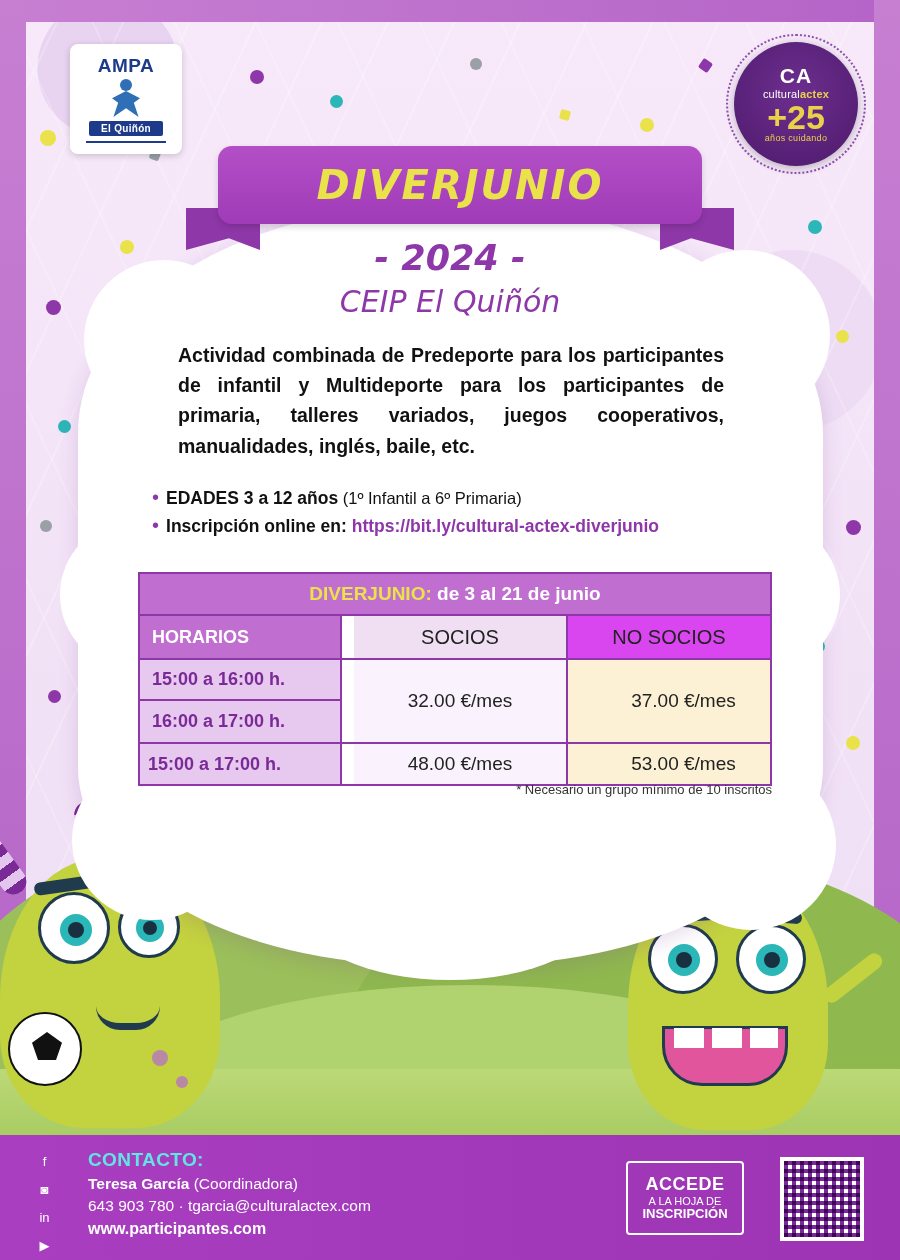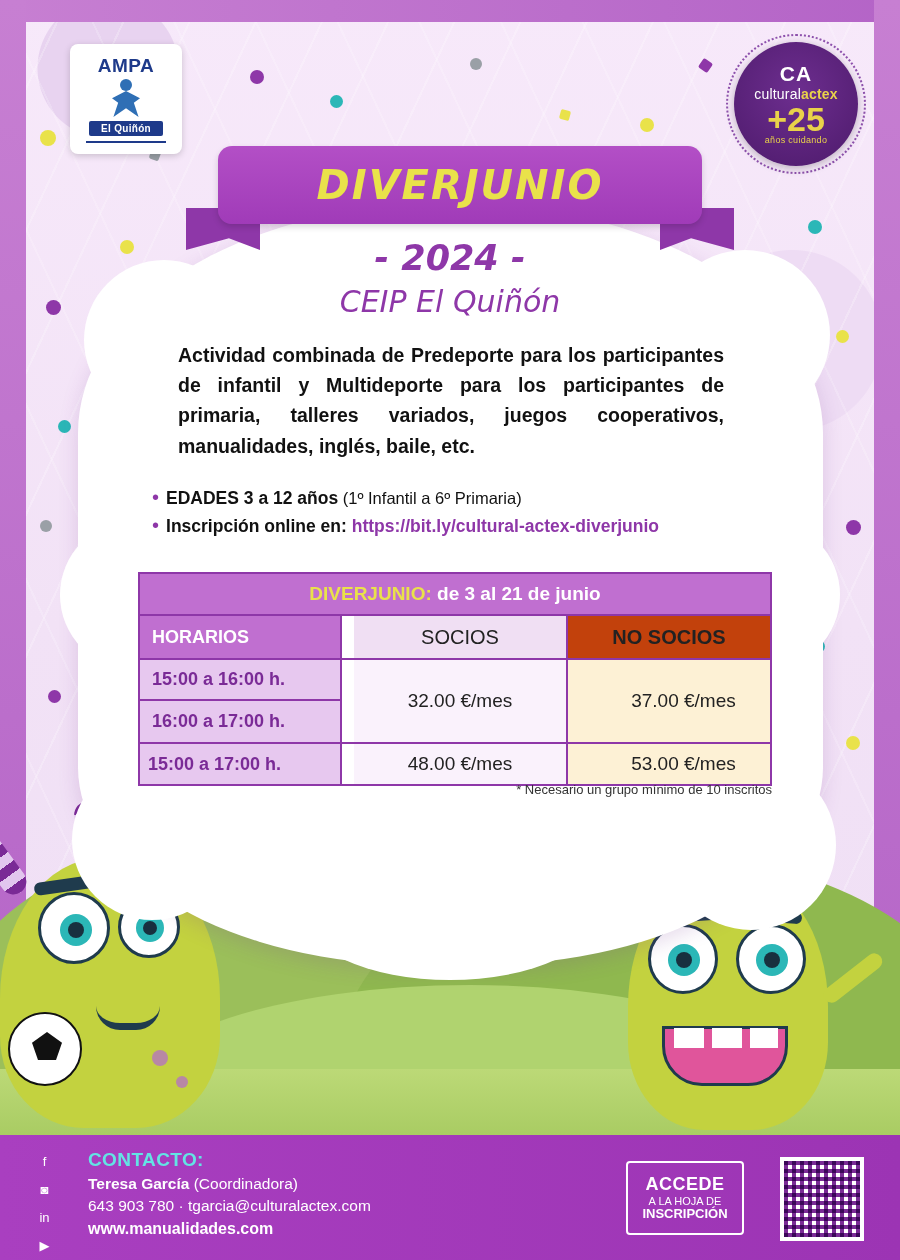--- a/index.html
+++ b/index.html
@@ -80,21 +80,21 @@
   
   .actex-badge {
     position: absolute; right: 42px; top: 42px;
     width: 124px; height: 124px; border-radius: 50%;
     background: radial-gradient(circle at 50% 40%, #6d2e8f 0%, #4d1a6b 100%);
     display: flex; flex-direction: column; align-items: center; justify-content: center;
     color: #fff;
     box-shadow: 0 2px 8px rgba(0,0,0,.25);
   }
   .actex-badge .ca-mark { font-size: 21px; font-weight: bold; letter-spacing: 1px; color:#fff; line-height: 1;}
-  .actex-badge .ca-name { font-size: 14px; margin-top: 2px; letter-spacing: .2px;}
+  .actex-badge .ca-name { font-size: 11px; margin-top: 2px; letter-spacing: .2px;}
   .actex-badge .ca-name b { color: #e9d24a; }
   .actex-badge .ca-25 { font-size: 34px; font-weight: bold; color: #e9d24a; line-height: .95; margin-top: 1px;}
   .actex-badge .ca-years { font-size: 9px; color: #e9d24a; letter-spacing: .3px;}
   .actex-ring {
     position: absolute; right: 34px; top: 34px; width: 140px; height: 140px;
     border-radius: 50%; border: 2px dotted #8e52ad;
   }
 
   
   .cloud {
@@ -175,21 +175,21 @@
   }
   .c-socios {
     width: 214px; border-right: 2px solid #8e37a8;
     display: flex; align-items: center; justify-content: center; margin-left: 12px;
   }
   .c-nosocios {
     flex: 1; display: flex; align-items: center; justify-content: center;
   }
   .hdr-horarios { background: #c06fd0; color: #fff; font-weight: bold; height: 42px; }
   .hdr-socios { background: #f0dff3; color: #222; height: 42px; font-weight: normal; font-size: 20px;}
-  .hdr-nosocios { background: #c2410c; color: #222; height: 42px; font-weight: bold; font-size: 20px;}
+  .hdr-nosocios { background: #d946ef; color: #222; height: 42px; font-weight: normal; font-size: 20px;}
   .cell-time { background: #e7c8ef; color: #7a2a96; font-weight: bold; height: 40px; font-size: 18px; padding-left: 8px;}
   .cell-price-s { background: #faf2fc; color: #222; font-size: 19px; }
   .cell-price-n { background: #fdf1d5; color: #222; font-size: 19px; padding-left: 29px; }
   .merge-wrap { display: flex; }
   .merge-left { width: 202px; border-right: 2px solid #8e37a8; }
   .merge-left .cell-time { border-bottom: 2px solid #8e37a8; padding-left: 12px; display:flex; align-items:center;}
   .merge-left .cell-time:last-child { border-bottom: none; }
   .merge-right { flex: 1; display: flex; }
   .merge-right .c-socios { height: 82px; }
   .merge-right .c-nosocios { height: 82px; }
@@ -441,21 +441,21 @@
     <div class="social">
       <div class="ic">f</div>
       <div class="ic">◙</div>
       <div class="ic">in</div>
       <div class="ic">▶</div>
     </div>
     <div class="contact">
       <div class="contact-title">CONTACTO:</div>
       <div class="contact-line"><b>Teresa García</b><span> (Coordinadora)</span></div>
       <div class="contact-line">643 903 780 · tgarcia@culturalactex.com</div>
-      <div class="contact-web">www.manualidades.com</div>
+      <div class="contact-web">www.participantes.com</div>
     </div>
     <div class="accede">
       <div class="l1">ACCEDE</div>
       <div class="l2">A LA HOJA DE</div>
       <div class="l3">INSCRIPCIÓN</div>
     </div>
     <div class="qr">
         <div class="qr-inner"></div>
       </div>
   </div>

